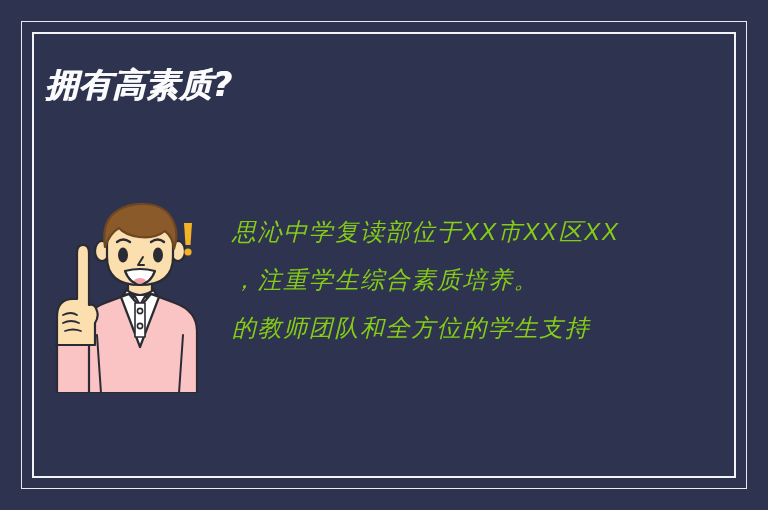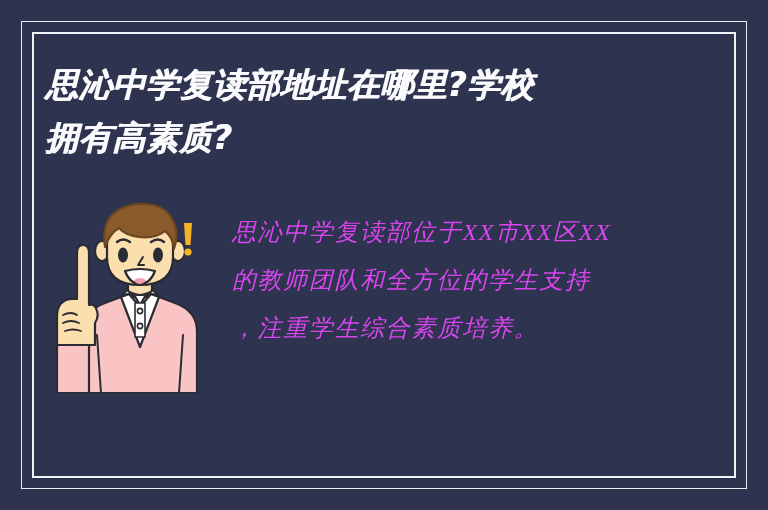--- a/index.html
+++ b/index.html
@@ -63,22 +63,22 @@
   }
 
   
   .bodycopy {
     position: absolute;
     left: 232px;
     top: 208px;
     width: 420px;
   }
   .body-line {
-    color: #d946ef;
-    font-family: Liberation Serif, serif;
+    color: #84cc16;
+    font-family: Liberation Sans, sans-serif;
     font-size: 24px;
     font-weight: normal;
     font-style: italic;
     letter-spacing: 1.6px;
     line-height: 48px;
     white-space: nowrap;
   }
 
   
   .illustration {
@@ -95,21 +95,20 @@
 </style>
 </head>
 <body>
 
 <div id="card">
 
   <div class="frame-outer"></div>
   <div class="frame-inner"></div>
 
   <div class="headline">
-    <div class="headline-line">思沁中学复读部地址在哪里?学校</div>
     <div class="headline-line">拥有高素质?</div>
   </div>
 
   <div class="illustration">
     <svg width="165" height="200" viewBox="0 0 165 200" xmlns="http://www.w3.org/2000/svg">
       <g fill="none" stroke="#2b2b33" stroke-width="2.2" stroke-linejoin="round" stroke-linecap="round">
 
         <path d="M28 198 L28 136 Q28 116 50 108 L66 102 L104 102 L120 108 Q142 116 142 136 L142 198 Z" fill="#fac4c4"></path>
 
         <path d="M46 198 L42 140" stroke-width="2" fill="none"></path>
@@ -155,17 +154,17 @@
 
       <g>
         <path d="M129 28 L137 28 L135.5 50 L130.5 50 Z" fill="#f5b225" stroke="none"></path>
         <circle cx="133" cy="57" r="3.6" fill="#f5b225" stroke="none"></circle>
       </g>
     </svg>
   </div>
 
   <div class="bodycopy">
     <div class="body-line">思沁中学复读部位于XX市XX区XX</div>
+    <div class="body-line">，注重学生综合素质培养。</div>
     <div class="body-line">的教师团队和全方位的学生支持</div>
-    <div class="body-line">，注重学生综合素质培养。</div>
   </div>
 
 </div>
 
 </body></html>

